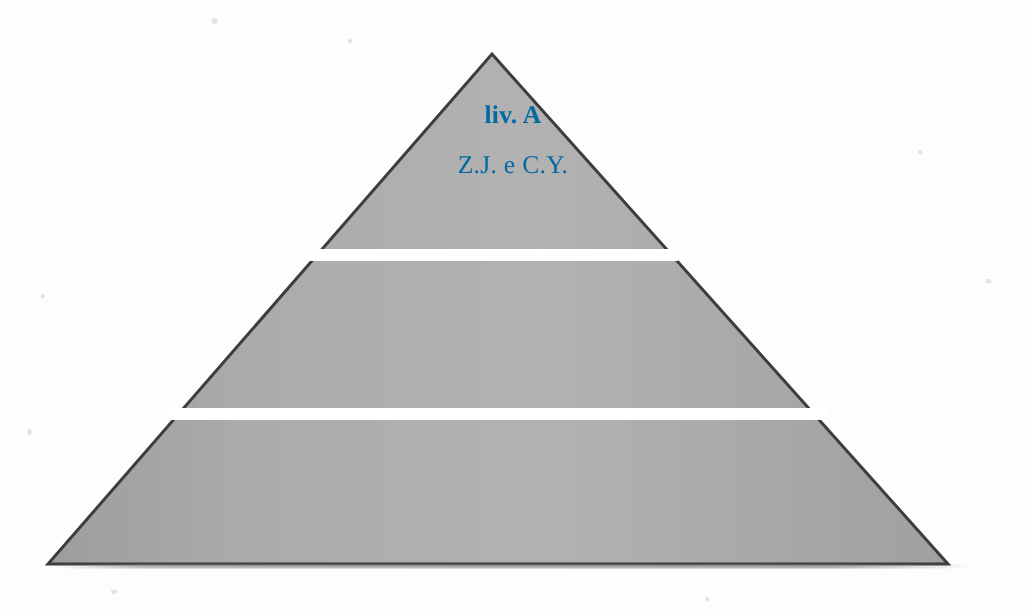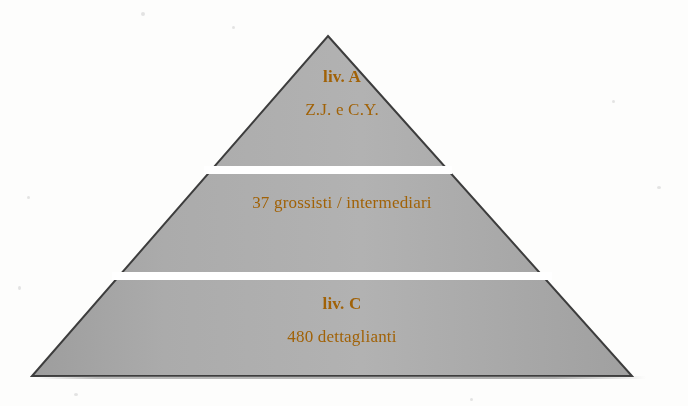--- a/index.html
+++ b/index.html
@@ -41,21 +41,21 @@
   #pyramid svg {
     position: absolute;
     left: 0;
     top: 0;
   }
 
   
   .tier {
     position: absolute;
     text-align: center;
-    color: #a16207;
+    color: #0369a1;
     line-height: 1.25;
     font-family: Liberation Serif, serif;
   }
   .tier .tier-label {
     font-weight: bold;
     font-size: 17px;
     letter-spacing: .2px;
   }
   .tier .tier-value {
     font-size: 17px;
@@ -121,25 +121,20 @@
 
       <polygon points="84,244 524,244 524,252 84,252" fill="#ffffff"></polygon>
     </svg>
 
     <div class="tier" id="tier-a">
       <div class="tier-label">liv. A</div>
       <div class="tier-value">Z.J. e C.Y.</div>
     </div>
 
     <div class="tier" id="tier-b">
-      <div class="tier-value">37 grossisti / intermediari</div>
     </div>
 
-    <div class="tier" id="tier-c">
-      <div class="tier-label">liv. C</div>
-      <div class="tier-value">480 dettaglianti</div>
-    </div>
 
   </div>
 
   <div id="baseline-shadow"></div>
 
 </div>
 
 </body></html>

